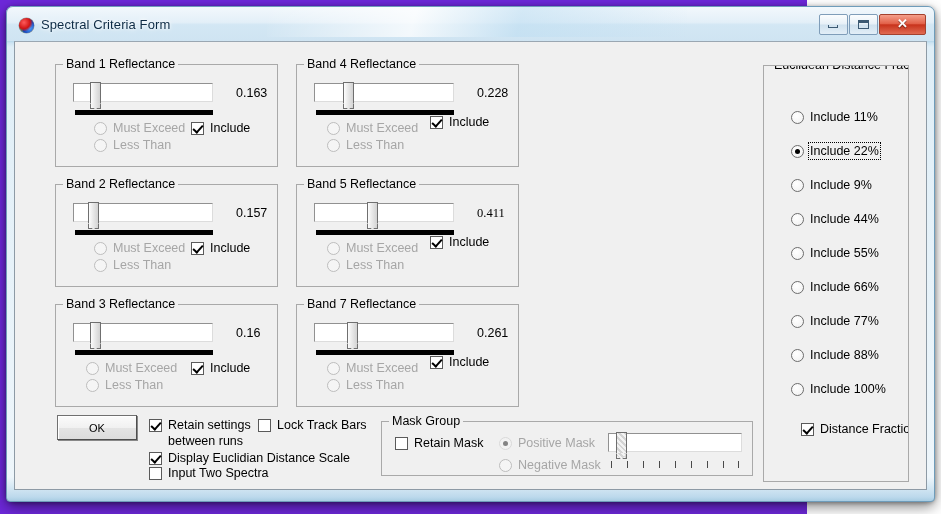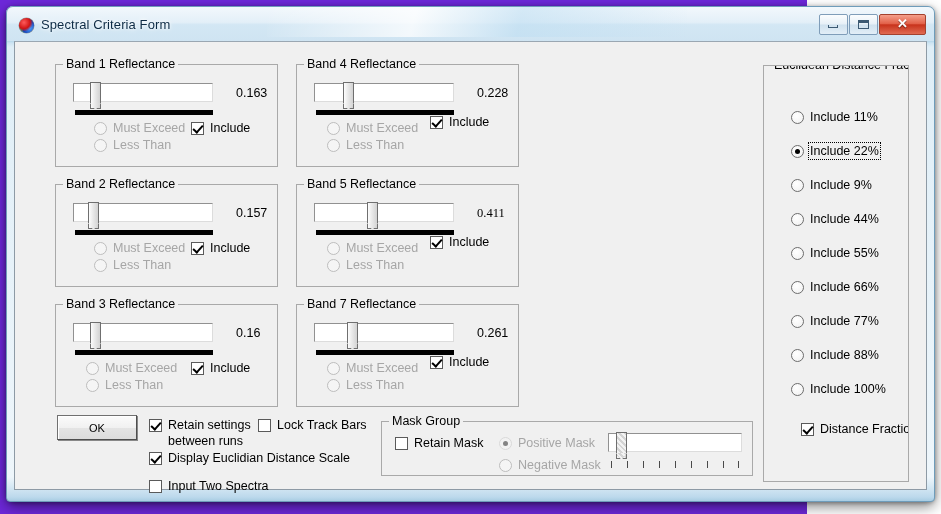--- a/index.html
+++ b/index.html
@@ -468,21 +468,21 @@
       <div class="ctl" style="left:243px; top:376px;">
         <span class="cbox"></span>
         <span class="lbl">Lock Track Bars</span>
       </div>
 
       <div class="ctl" style="left:134px; top:409px;">
         <span class="cbox checked"></span>
         <span class="lbl">Display Euclidian Distance Scale</span>
       </div>
 
-      <div class="ctl" style="left:134px; top:437px;">
+      <div class="ctl" style="left:134px; top:424px;">
         <span class="cbox"></span>
         <span class="lbl">Input Two Spectra</span>
       </div>
 
       <div class="gbox" style="left:366px; top:379px; width:372px; height:55px;">
         <div class="gtitle">Mask Group</div>
 
         <div class="ctl" style="left:13px; top:14px;">
           <span class="cbox"></span>
           <span class="lbl">Retain Mask</span>

